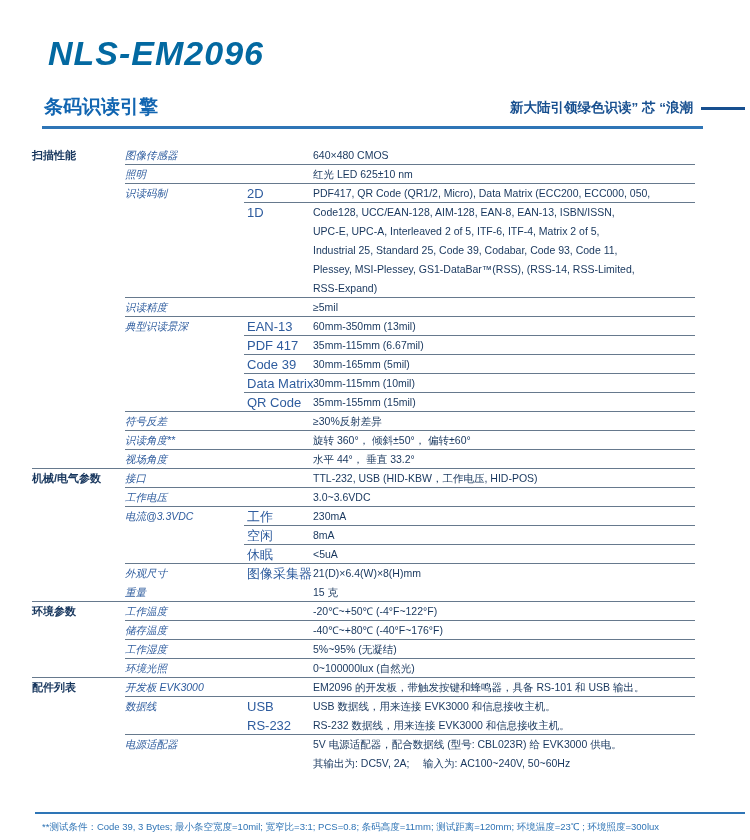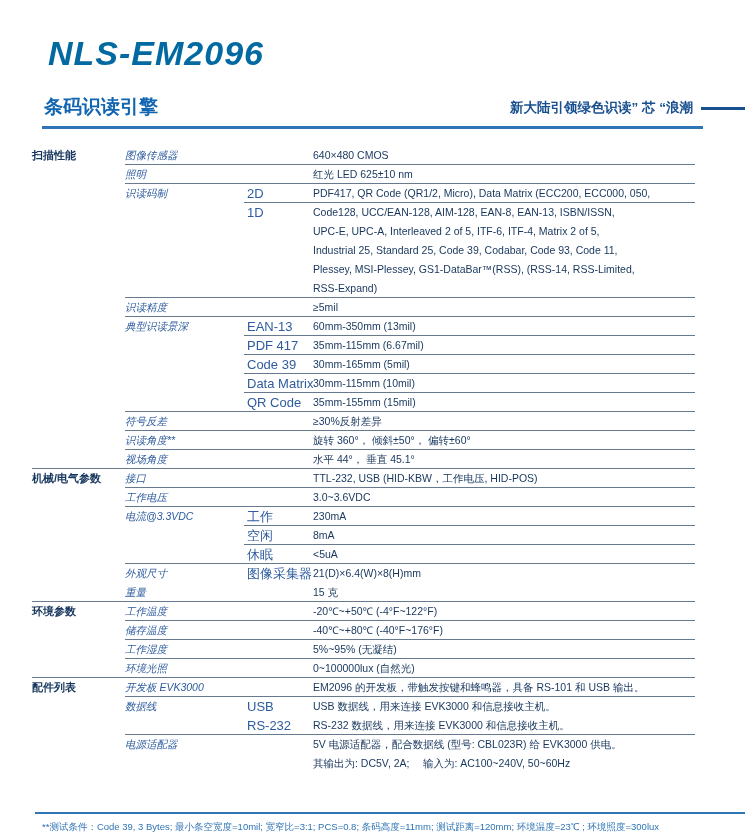--- a/index.html
+++ b/index.html
@@ -174,21 +174,21 @@
       <div class="c-val">
         <div class="vline">旋转 360°， 倾斜±50°， 偏转±60°</div>
       </div>
       <div class="divider attr"></div>
     </div>
     <div class="row">
       <div class="c-cat"></div>
       <div class="c-attr">视场角度</div>
       <div class="c-sub"></div>
       <div class="c-val">
-        <div class="vline">水平 44°， 垂直 45.1°</div>
+        <div class="vline">水平 44°， 垂直 33.2°</div>
       </div>
       <div class="divider full"></div>
     </div>
     <div class="row">
       <div class="c-cat">机械/电气参数</div>
       <div class="c-attr">接口</div>
       <div class="c-sub"></div>
       <div class="c-val">
         <div class="vline">TTL-232, USB (HID-KBW，工作电压, HID-POS)</div>
       </div>

